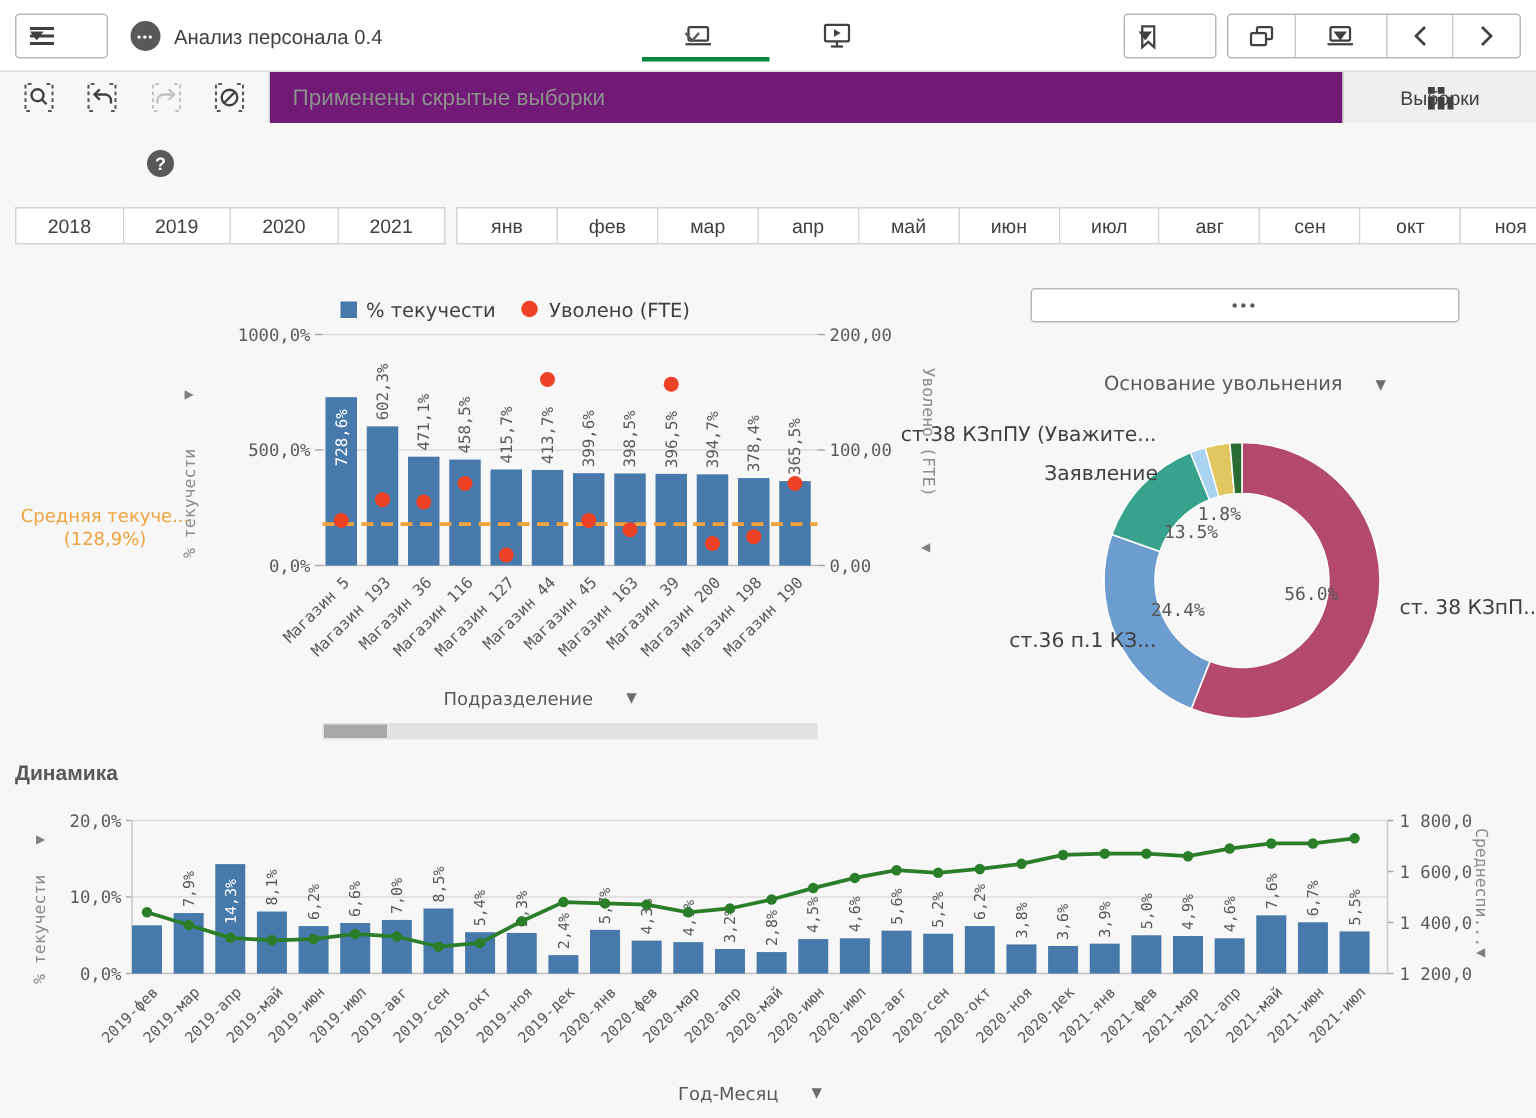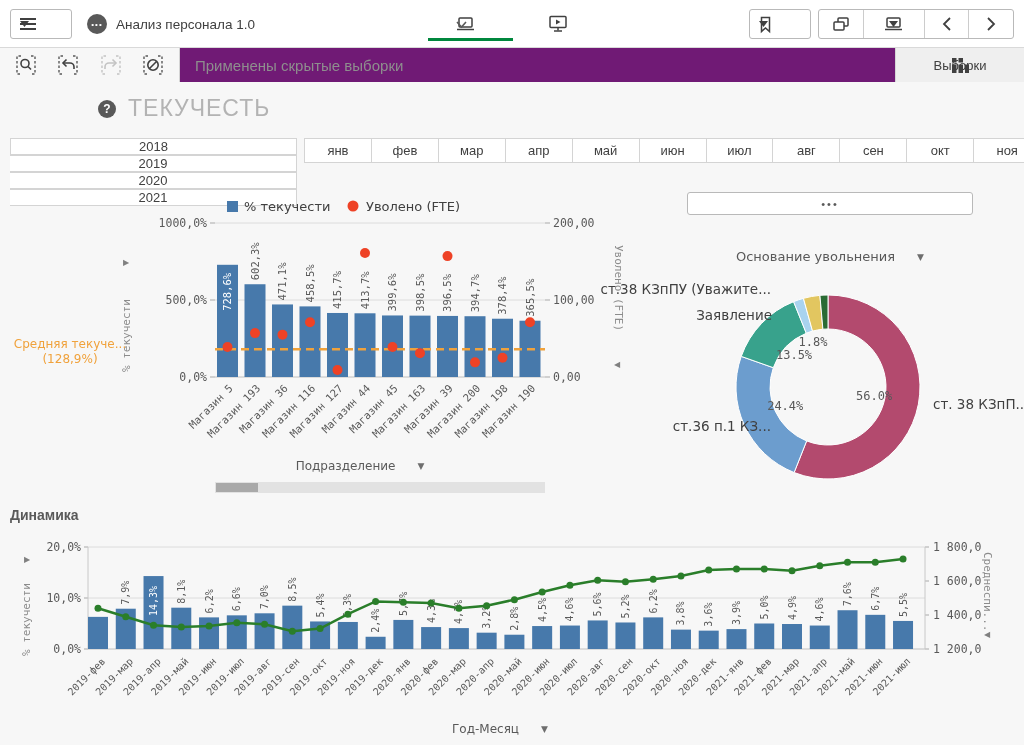--- a/index.html
+++ b/index.html
@@ -29,21 +29,21 @@
   .selbar { position:absolute; left:0; top:48px; width:1024px; height:34px; background:#701a75; }
   .sel-tools { position:absolute; left:0; top:0; width:180px; height:34px; background:#f7f7f7; border-right:1px solid #d4d4d4; display:flex; align-items:center; justify-content:space-evenly; }
   .sel-ibtn { width:34px; height:30px; display:flex; align-items:center; justify-content:center; }
   .sel-msg { position:absolute; left:195px; top:0; height:34px; display:flex; align-items:center; font-size:15px; color:#8e8e8e; }
   .sel-panel { position:absolute; right:0; top:0; width:129px; height:34px; background:#efefef; border-left:1px solid #d6d6d6; display:flex; align-items:center; justify-content:center; gap:10px; font-size:13px; color:#404040; }
 
   
   .help-ic { position:absolute; left:98px; top:100px; width:18px; height:18px; border-radius:50%; background:#595959; color:#fff; font-size:12px; font-weight:bold; display:flex; align-items:center; justify-content:center; }
   .sheet-title { position:absolute; left:128px; top:95px; font-size:23px; letter-spacing:1px; color:#b3b3b3; }
   .frow { position:absolute; top:138px; height:25px; display:flex; }
-  #year-row { left:10px; width:287px;flex-direction:column; }
+  #year-row { left:10px; width:287px; }
   #month-row { left:304px; width:804px; }
   .fcell { flex:1; background:#fff; border:1px solid #d4d4d4; border-left:none; display:flex; align-items:center; justify-content:center; font-size:13px; color:#404040; cursor:pointer; }
   .fcell:first-child { border-left:1px solid #d4d4d4; }
 
   
   svg { position:absolute; overflow:visible; }
   #chart1 { left:10px; top:176px; }
   #donut  { left:640px; top:265px; }
   #chart3 { left:10px; top:525px; }
 
@@ -75,21 +75,21 @@
             <line x1="0" y1="12" x2="16" y2="12"></line>
           </g>
         </svg>
       <svg width="9" height="6">
           <polygon points="0,0 9,0 4.5,6" fill="#404040"></polygon>
         </svg>
     </div>
     <div class="app-icon">
         <span>•••</span>
       </div>
-    <div class="app-title">Анализ персонала 1.0</div>
+    <div class="app-title">Анализ персонала 0.4</div>
 
     <div class="sheet-sel">
       <svg width="19" height="16">
           <g stroke="#404040" stroke-width="1.5" fill="none">
             <rect x="3" y="2" width="13" height="9" rx="1"></rect>
             <line x1="1" y1="13.5" x2="18" y2="13.5"></line>
           </g>
         </svg>
       <svg width="11" height="7">
           <polyline points="1,1 5.5,6 10,1" fill="none" stroke="#595959" stroke-width="1.6"></polyline>
@@ -210,21 +210,20 @@
             <rect x="13" y="6.5" width="4" height="8.5"></rect>
           </g>
         </svg>
       <span>Выборки</span>
     </div>
   </div>
 
   <div class="help-ic">
       <span>?</span>
     </div>
-  <div class="sheet-title">ТЕКУЧЕСТЬ</div>
 
   <div id="year-row" class="frow">
       <div class="fcell">2018</div>
       <div class="fcell">2019</div>
       <div class="fcell">2020</div>
       <div class="fcell">2021</div>
     </div>
   <div id="month-row" class="frow">
       <div class="fcell">янв</div>
       <div class="fcell">фев</div>

